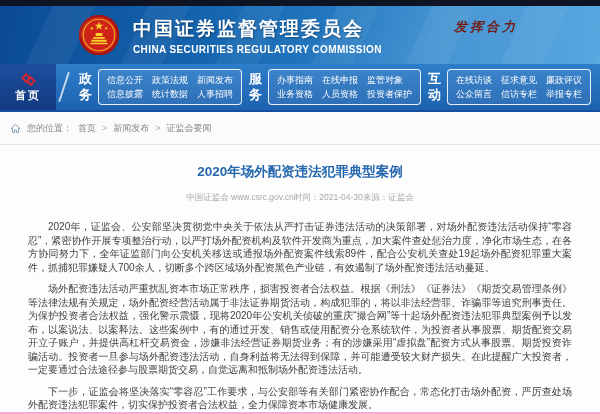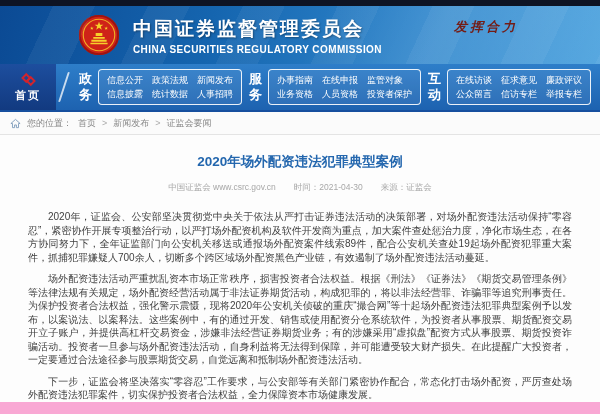--- a/index.html
+++ b/index.html
@@ -48,31 +48,31 @@
     text-align:center; margin:0 5px; word-break:break-all; cursor:pointer;
   }
   .nav-box {
     border:1px solid rgba(255,255,255,.9); border-radius:4px;
     background:rgba(255,255,255,.07); padding:3px 8px; margin-right:1px;
   }
   .nav-row { display:flex; gap:9px; }
   .nav-link { color:#fff; font-size:9px; line-height:14px; text-decoration:none; white-space:nowrap; cursor:pointer; }
   
   .breadcrumb {
-    height:23px; background:#fbfbfb; border-bottom:1px solid #e4e4e4;
+    height:33px; background:#fbfbfb; border-bottom:1px solid #e4e4e4;
     display:flex; align-items:center; padding-left:10px; gap:6px;
     font-size:9px; color:#888;
   }
   .breadcrumb a { color:#888; text-decoration:none; cursor:pointer; }
   .crumb-sep { color:#aaa; }
   
   .content { padding-top:16px; background:#fdfdfd; }
   .title { color:#2467ae; font-weight:bold; font-size:13.5px; text-align:center; line-height:22px; margin:0 30px; }
   .title span { display:block; }
-  .meta { display:flex; justify-content:center; gap:18px; font-size:8.5px; color:#a8a8a8; margin-top:9px; margin-bottom:16px; }
+  .meta { display:flex; justify-content:center; font-size:8.5px; color:#a8a8a8; margin-top:9px; margin-bottom:16px; }
   .paragraphs p {
     font-size:10px; color:#3f3f3f; line-height:13.5px;
     text-align:justify; text-indent:2em; margin:0 28px 8px;
   }
 </style>
 </head>
 <body>
 
 <div class="page">
 

